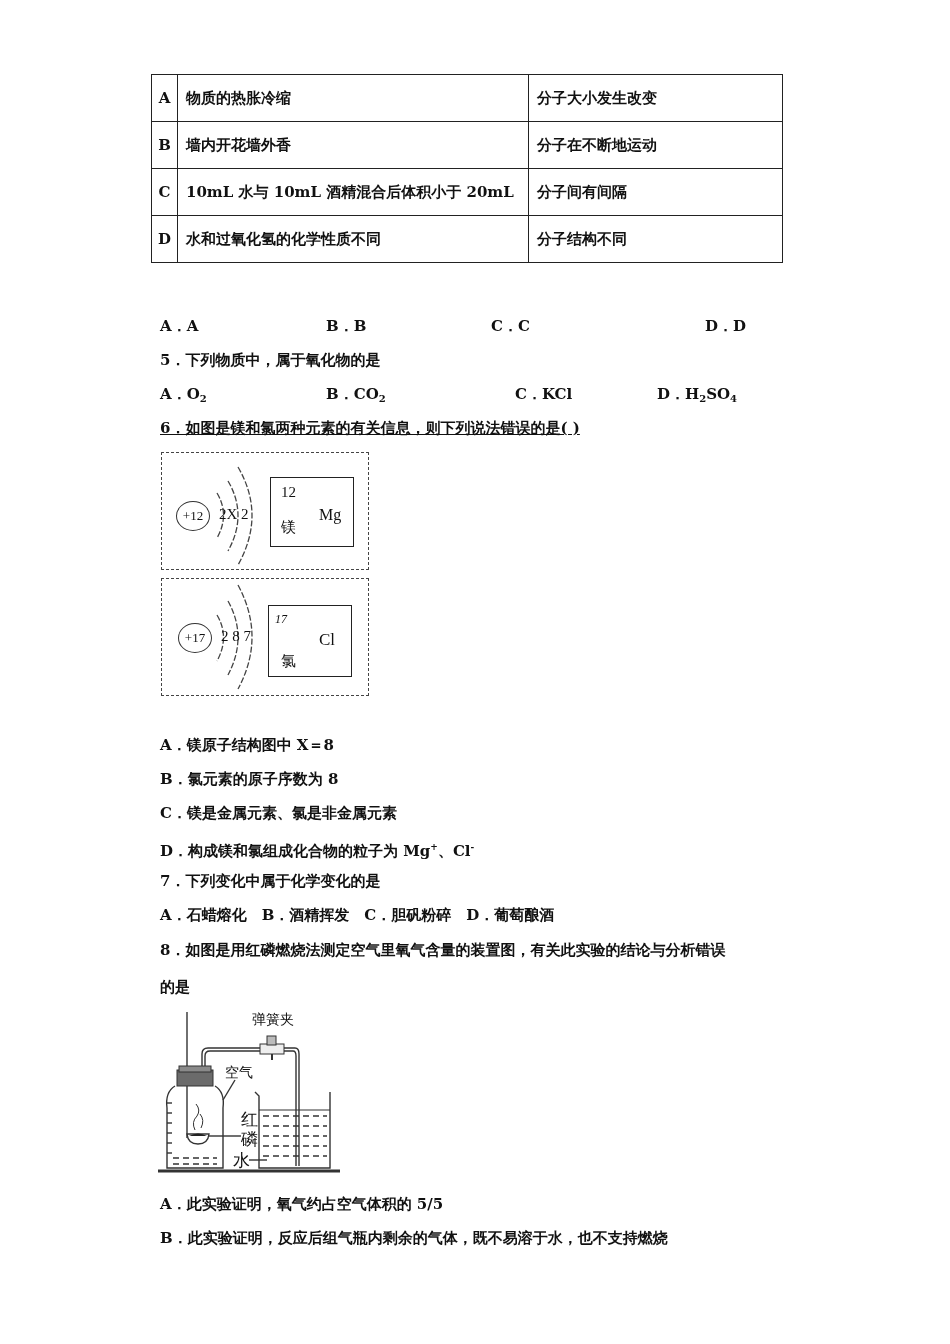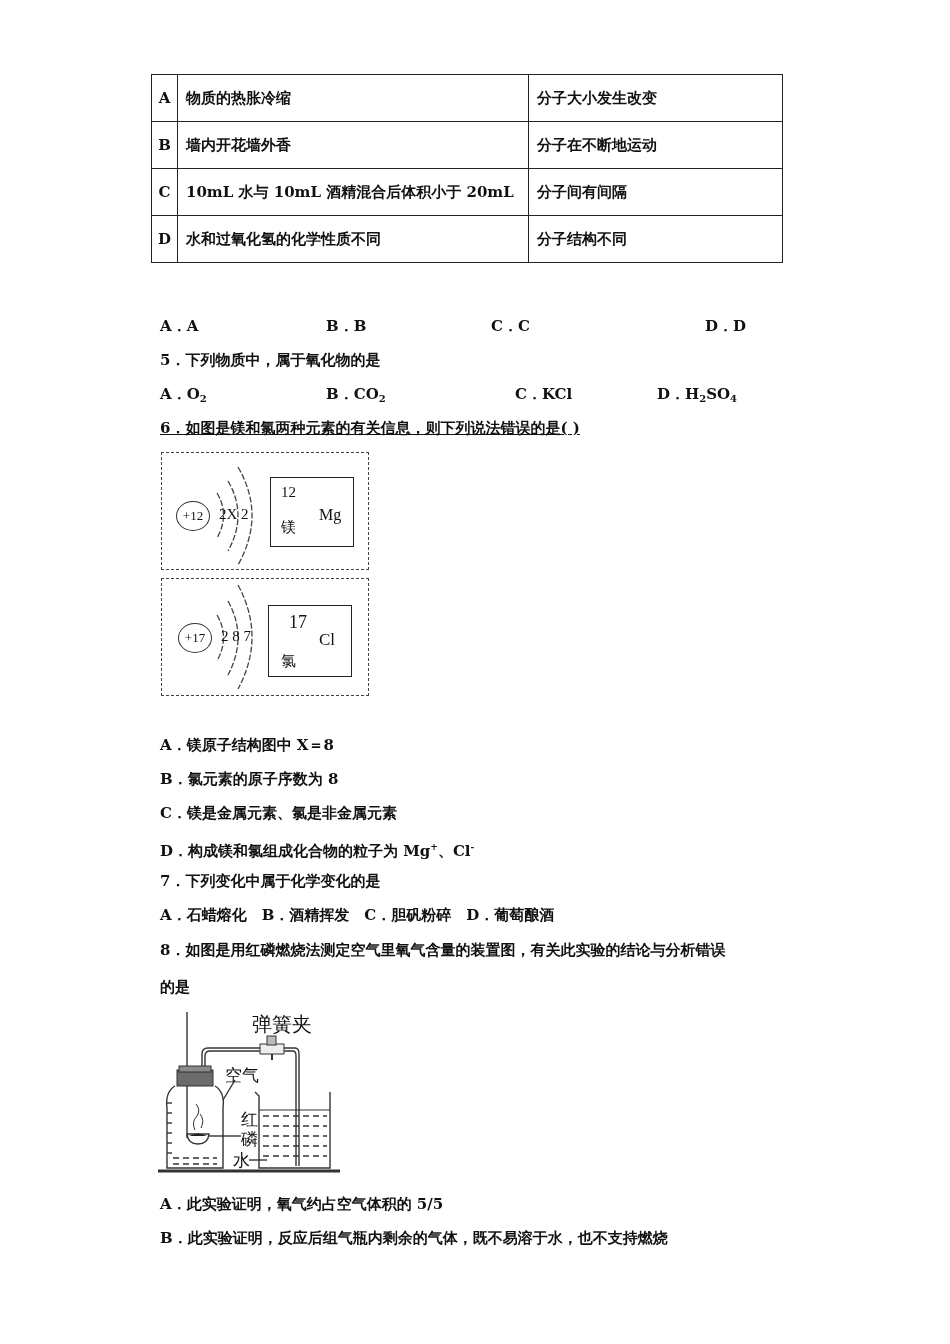--- a/index.html
+++ b/index.html
@@ -96,21 +96,21 @@
   <div class="nucleus" style="left:16px;top:44px;width:32px;height:28px;line-height:28px;">+17</div>
   <svg class="abs" style="left:0;top:0;" width="120" height="116">
     <g fill="none" stroke="#444" stroke-width="1.3" stroke-dasharray="6,2">
       <path d="M55 36 Q68 58 55 82"></path>
       <path d="M66 22 Q86 58 66 96"></path>
       <path d="M76 6 Q104 58 76 110"></path>
     </g>
   </svg>
   <div class="shellnum" style="left:59px;top:49px;">2 8 7</div>
   <div class="elbox" style="left:106px;top:26px;width:82px;height:70px;">
-    <div class="abs" style="left:20px;top:6px;font-size:18px;">17</div>
+    <div class="abs" style="left:6px;top:6px;font-size:12px;font-style:italic;">17</div>
     <div class="abs" style="left:50px;top:24px;font-size:17px;">Cl</div>
     <div class="abs sans" style="left:12px;top:46px;font-size:15px;">氯</div>
   </div>
 </div>
 
 <div class="abs txt" style="left:160px;top:735px;">A．镁原子结构图中 X＝8</div>
 <div class="abs txt" style="left:160px;top:769px;">B．氯元素的原子序数为 8</div>
 <div class="abs txt" style="left:160px;top:803px;">C．镁是金属元素、氯是非金属元素</div>
 <div class="abs txt" style="left:160px;top:837px;">
   <span>D．构成镁和氯组成化合物的粒子为 Mg</span><span class="sup">+</span><span>、Cl</span><span class="sup">-</span>
@@ -169,21 +169,21 @@
       <line x1="108" y1="108" x2="172" y2="108"></line>
       <line x1="108" y1="118" x2="172" y2="118"></line>
       <line x1="108" y1="128" x2="172" y2="128"></line>
       <line x1="108" y1="138" x2="172" y2="138"></line>
       <line x1="108" y1="148" x2="172" y2="148"></line>
       <line x1="18" y1="150" x2="62" y2="150"></line>
       <line x1="18" y1="156" x2="62" y2="156"></line>
     </g>
     <line x1="104" y1="102" x2="175" y2="102" stroke="#333" stroke-width="1.2"></line>
   </svg>
-  <div class="abs sans" style="left:97px;top:3px;font-size:20px;text-align:right;">弹簧夹</div>
-  <div class="abs sans" style="left:70px;top:56px;font-size:17px;">空气</div>
+  <div class="abs sans" style="left:97px;top:3px;font-size:14px;text-align:right;">弹簧夹</div>
+  <div class="abs sans" style="left:70px;top:56px;font-size:14px;">空气</div>
   <div class="abs sans" style="left:86px;top:100px;font-size:17px;">红</div>
   <div class="abs sans" style="left:86px;top:120px;font-size:17px;">磷</div>
   <div class="abs sans" style="left:78px;top:141px;font-size:17px;">水</div>
 </div>
 
 <div class="abs txt" style="left:160px;top:1194px;">A．此实验证明，氧气约占空气体积的 5/5</div>
 <div class="abs txt" style="left:160px;top:1228px;">B．此实验证明，反应后组气瓶内剩余的气体，既不易溶于水，也不支持燃烧</div>
 
 </body></html>

